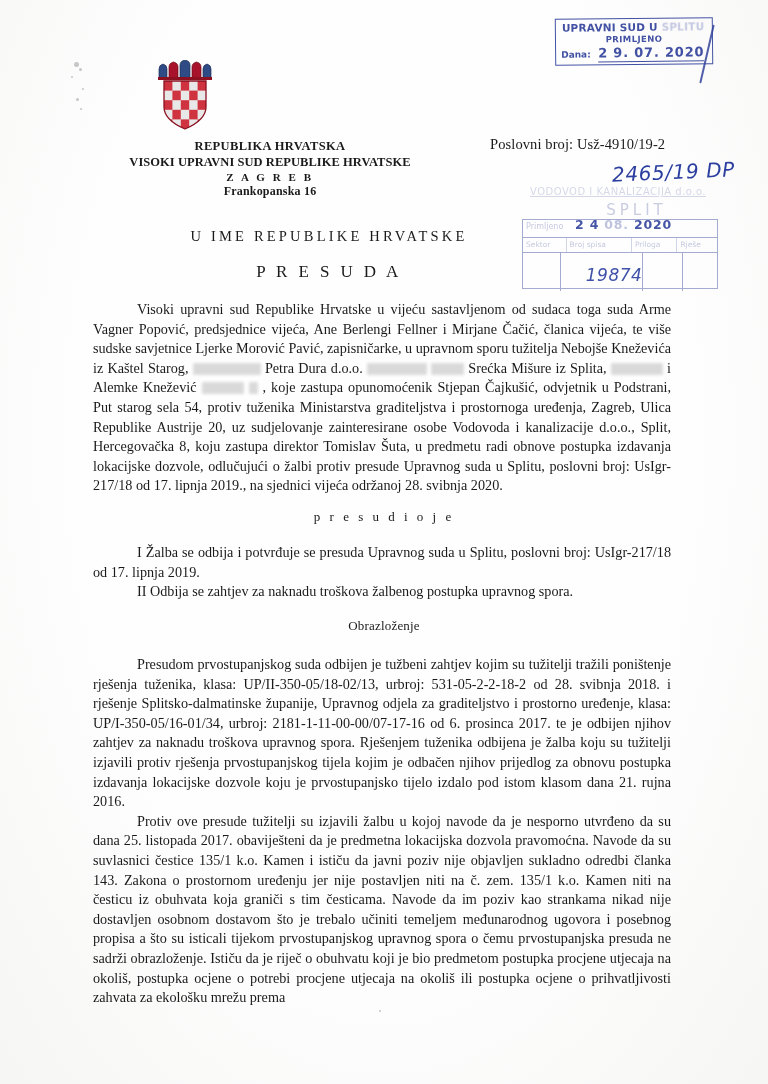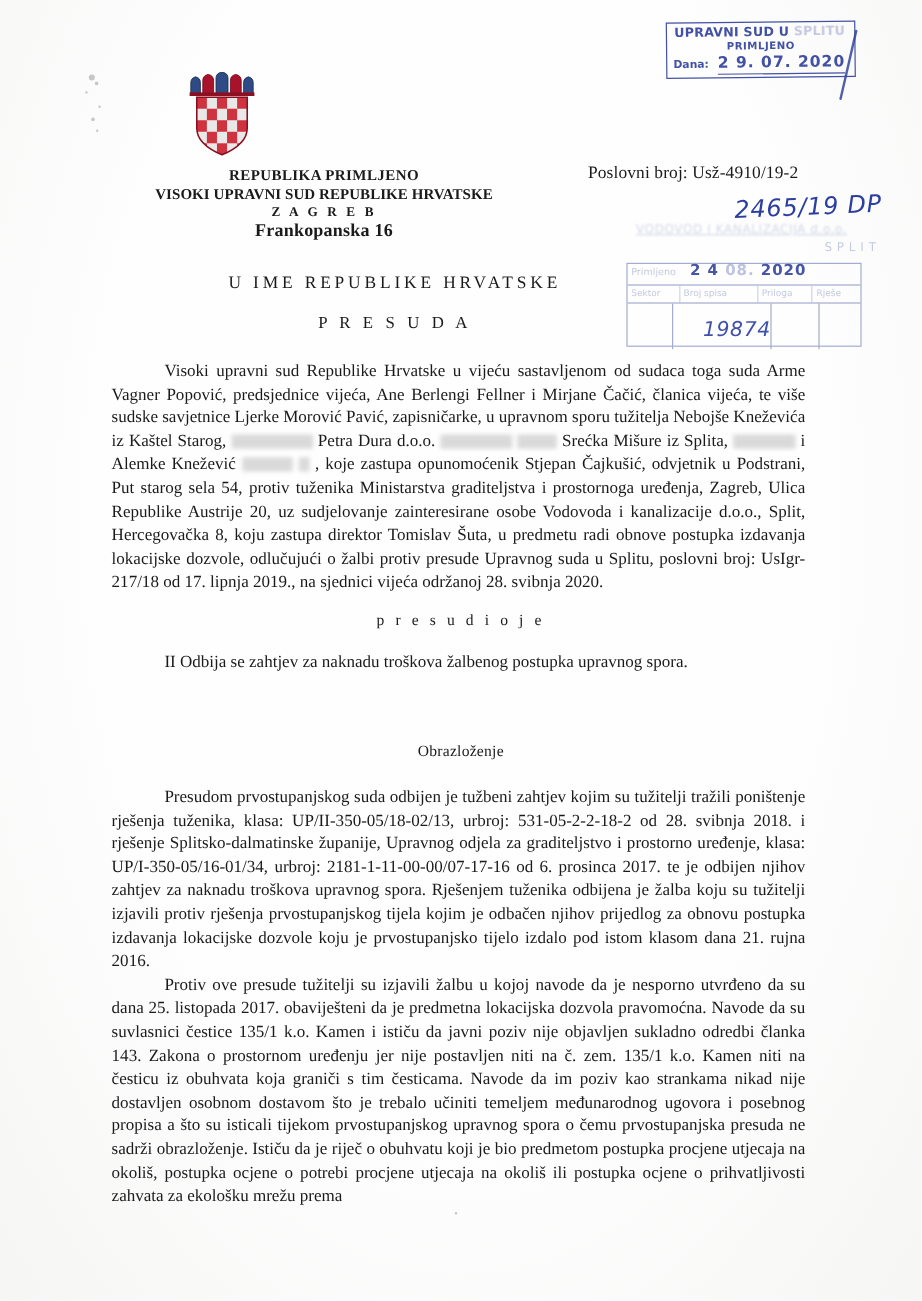--- a/index.html
+++ b/index.html
@@ -55,21 +55,21 @@
     top: 138px;
     width: 420px;
     text-align: center;
     font-family: "Liberation Serif", "DejaVu Serif", serif;
     font-weight: bold;
     line-height: 1.28;
   }
   #header-block .hl1 { font-size: 12.5px; letter-spacing: .35px; }
   #header-block .hl2 { font-size: 12.5px; letter-spacing: .05px; }
   #header-block .hl3 { font-size: 11px; letter-spacing: 2.6px; }
-  #header-block .hl4 { font-size: 15px; letter-spacing: .2px; }
+  #header-block .hl4 { font-size: 12px; letter-spacing: .2px; }
 
   
   #case-number {
     position: absolute;
     left: 490px;
     top: 136px;
     font-size: 14.5px;
     letter-spacing: .1px;
     white-space: nowrap;
   }
@@ -167,22 +167,22 @@
     font-size: 10px;
     letter-spacing: .5px;
     opacity: .32;
     filter: blur(0.7px);
     white-space: nowrap;
     text-decoration: underline;
   }
   #stamp-company .co-city {
     position: absolute;
     left: 17px; right: 0; top: 15px;
-    text-align: right;
-    font-size: 10px;
+    text-align: center;
+    font-size: 15px;
     letter-spacing: 4px;
     opacity: .42;
     filter: blur(0.4px);
   }
   #stamp-company .co-table {
     position: absolute;
     left: 0;
     top: 33px;
     width: 196px;
     height: 70px;
@@ -260,21 +260,21 @@
   }
   #title-ime {
     top: 228px;
     font-size: 14.5px;
     letter-spacing: 3.2px;
     padding-right: 110px;
     box-sizing: border-box;
   }
   #title-presuda {
     top: 262px;
-    font-size: 14px;
+    font-size: 17px;
     letter-spacing: 3.4px;
     padding-right: 110px;
     box-sizing: border-box;
   }
   #title-presudio {
     top: 509px;
     font-size: 13px;
     letter-spacing: 3px;
   }
   #title-obraz {
@@ -378,21 +378,21 @@
           <rect x="7" y="59.4" width="8.4" height="9.6"></rect>
           <rect x="23.8" y="59.4" width="8.4" height="9.6"></rect>
           <rect x="40.6" y="59.4" width="8.4" height="9.6"></rect>
         </g>
       </g>
       <path d="M7 21 L49 21 L49 47 Q49 60 28 69 Q7 60 7 47 Z" fill="none" stroke="#8a1020" stroke-width="1.3"></path>
     </svg>
   </div>
 
   <div id="header-block">
-    <div class="hl1">REPUBLIKA PRIMLJENO</div>
+    <div class="hl1">REPUBLIKA HRVATSKA</div>
     <div class="hl2">VISOKI UPRAVNI SUD REPUBLIKE HRVATSKE</div>
     <div class="hl3">Z A G R E B</div>
     <div class="hl4">Frankopanska 16</div>
   </div>
 
   <div id="case-number">Poslovni broj: Usž-4910/19-2</div>
   <div id="hand-ref" class="handwriting">2465/19 DP</div>
 
   <div id="stamp-company">
     <div class="co-name">VODOVOD I KANALIZACIJA d.o.o.</div>
@@ -431,20 +431,21 @@
       <span>i Alemke Knežević</span>
       <span class="redact r-a"></span>
       <span class="redact r-h"></span>
       <span>, koje zastupa opunomoćenik Stjepan Čajkušić, odvjetnik u Podstrani, Put starog sela 54, protiv tuženika Ministarstva graditeljstva i prostornoga uređenja, Zagreb, Ulica Republike Austrije 20, uz sudjelovanje zainteresirane osobe Vodovoda i kanalizacije d.o.o., Split, Hercegovačka 8, koju zastupa direktor Tomislav Šuta, u predmetu radi obnove postupka izdavanja lokacijske dozvole, odlučujući o žalbi protiv presude Upravnog suda u Splitu, poslovni broj: UsIgr-217/18 od 17. lipnja 2019., na sjednici vijeća održanoj 28. svibnja 2020.</span>
     </p>
   </div>
 
   <div class="center-head" id="title-presudio">p r e s u d i o   j e</div>
 
   <div class="body-col" id="para-ruling">
+    <p>I Žalba se odbija i potvrđuje se presuda Upravnog suda u Splitu, poslovni broj: UsIgr-217/18 od 17. lipnja 2019.</p>
     <p>II Odbija se zahtjev za naknadu troškova žalbenog postupka upravnog spora.</p>
   </div>
 
   <div class="center-head" id="title-obraz">Obrazloženje</div>
 
   <div class="body-col" id="para-expl">
     <p>Presudom prvostupanjskog suda odbijen je tužbeni zahtjev kojim su tužitelji tražili poništenje rješenja tuženika, klasa: UP/II-350-05/18-02/13, urbroj: 531-05-2-2-18-2 od 28. svibnja 2018. i rješenje Splitsko-dalmatinske županije, Upravnog odjela za graditeljstvo i prostorno uređenje, klasa: UP/I-350-05/16-01/34, urbroj: 2181-1-11-00-00/07-17-16 od 6. prosinca 2017. te je odbijen njihov zahtjev za naknadu troškova upravnog spora. Rješenjem tuženika odbijena je žalba koju su tužitelji izjavili protiv rješenja prvostupanjskog tijela kojim je odbačen njihov prijedlog za obnovu postupka izdavanja lokacijske dozvole koju je prvostupanjsko tijelo izdalo pod istom klasom dana 21. rujna 2016.</p>
     <p>Protiv ove presude tužitelji su izjavili žalbu u kojoj navode da je nesporno utvrđeno da su dana 25. listopada 2017. obaviješteni da je predmetna lokacijska dozvola pravomoćna. Navode da su suvlasnici čestice 135/1 k.o. Kamen i ističu da javni poziv nije objavljen sukladno odredbi članka 143. Zakona o prostornom uređenju jer nije postavljen niti na č. zem. 135/1 k.o. Kamen niti na česticu iz obuhvata koja graniči s tim česticama. Navode da im poziv kao strankama nikad nije dostavljen osobnom dostavom što je trebalo učiniti temeljem međunarodnog ugovora i posebnog propisa a što su isticali tijekom prvostupanjskog upravnog spora o čemu prvostupanjska presuda ne sadrži obrazloženje. Ističu da je riječ o obuhvatu koji je bio predmetom postupka procjene utjecaja na okoliš, postupka ocjene o potrebi procjene utjecaja na okoliš ili postupka ocjene o prihvatljivosti zahvata za ekološku mrežu prema</p>
   </div>
 

